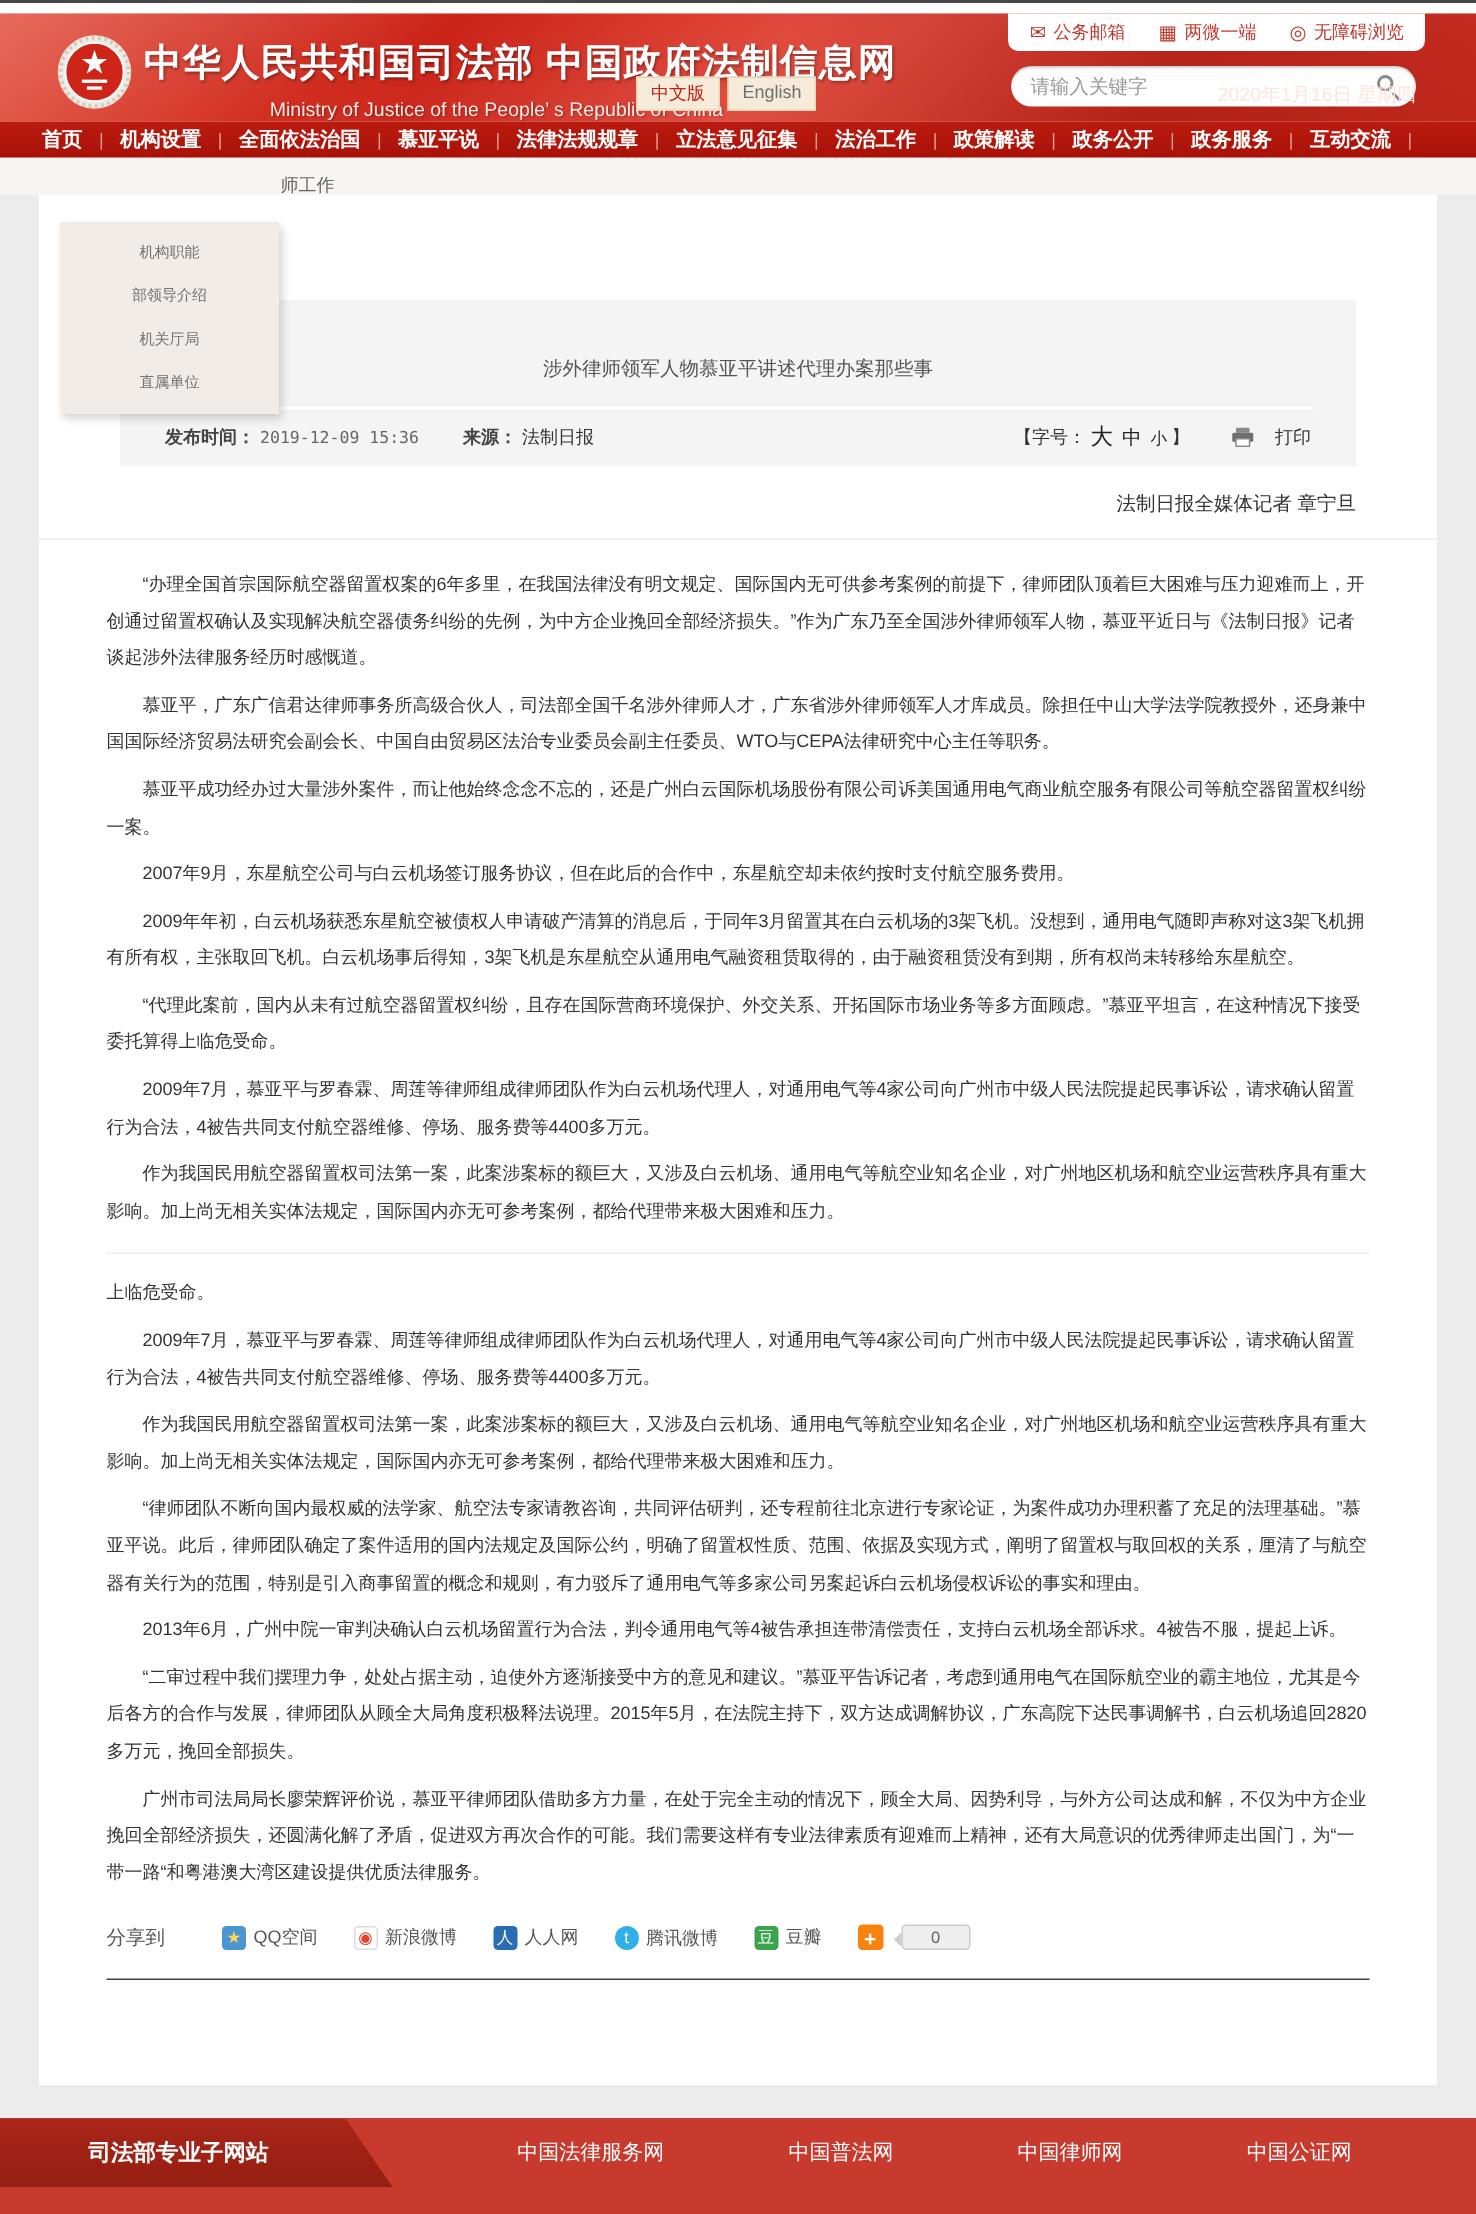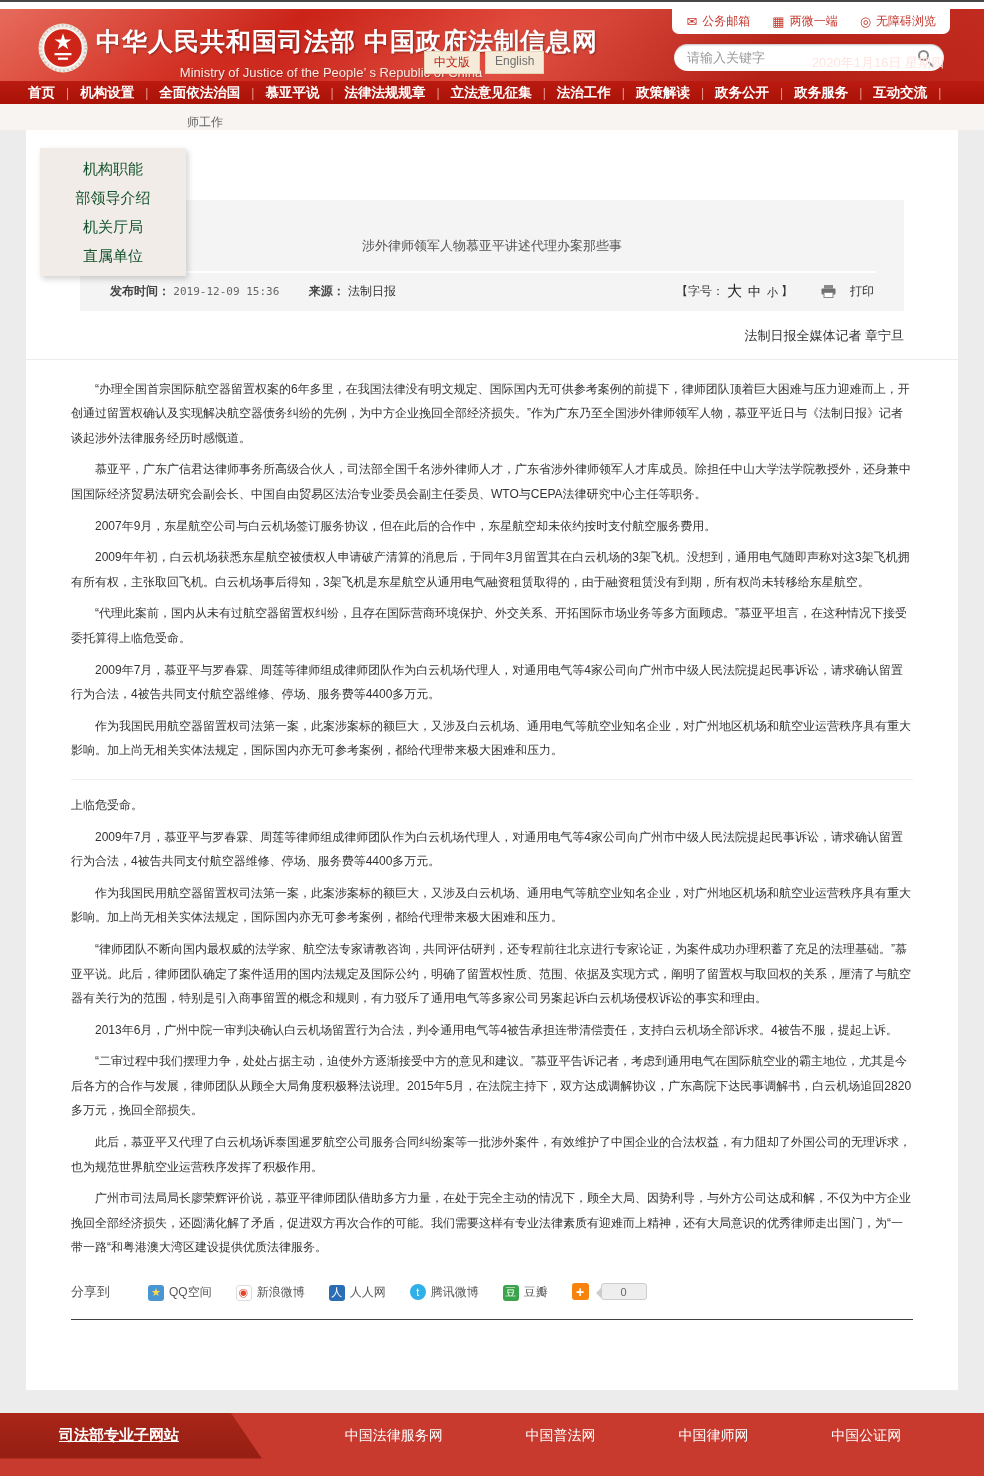--- a/index.html
+++ b/index.html
@@ -39,21 +39,21 @@
   .nav-item { color:#fff; font-size:13.5px; font-weight:bold; cursor:pointer; white-space:nowrap; text-decoration:none; }
   .nav-sep { color:#ec9a90; margin:0 11px; font-size:12px; }
 
   
   .crumbstrip { height:36px; background:#f7f4f2; position:relative; }
   .crumb { position:absolute; left:187px; top:10px; font-size:12px; color:#666; cursor:pointer; }
 
   
   .dropdown { position:absolute; left:40px; top:148px; width:146px; background:rgba(240,235,231,.96);
     box-shadow:2px 3px 6px rgba(0,0,0,.18); z-index:30; padding:6px 0; }
-  .dropdown-item { display:block; text-align:center; font-size:15px; color:#14532d; line-height:29px; cursor:pointer; }
+  .dropdown-item { display:block; text-align:center; font-size:10px; color:#737373; line-height:29px; cursor:pointer; }
 
   
   .panel { background:#fff; margin:0 26px; padding-top:70px; position:relative; }
   .title-box { margin:0 54px; background:var(--panel-gray); padding:24px 28px 0; }
   .a-title { text-align:center; font-size:20px; font-weight:bold; color:#222; }
   .a-subtitle { text-align:center; font-size:13px; color:#555; margin-top:13px; }
   .meta { margin-top:16px; border-top:2px solid #fff; padding:9px 2px 10px; display:flex; justify-content:space-between; align-items:center; font-size:12px; color:#333; }
   .meta-label { font-weight:bold; color:#444; }
   .meta-time { font-family:"DejaVu Sans Mono",monospace; font-size:11px; color:#666; margin-right:26px; }
   .meta-right { display:flex; align-items:center; }
@@ -72,21 +72,21 @@
   .share-ic { width:16px; height:16px; display:inline-flex; align-items:center; justify-content:center; font-size:11px; border-radius:3px; }
   .share-plus { width:17px; height:17px; background:#f8830c; color:#fff; border-radius:3px; display:inline-flex; align-items:center; justify-content:center; font-size:14px; font-weight:bold; cursor:pointer; }
   .share-count { position:relative; margin-left:12px; width:46px; height:17px; background:#eee; border:1px solid #ccc; border-radius:3px; font-size:11px; color:#666; display:inline-flex; align-items:center; justify-content:center; cursor:pointer; }
   .share-count::before { content:""; position:absolute; left:-6px; top:4px; border:5px solid transparent; border-right-color:#ccc; border-left:0; }
   .panel-pad { height:70px; }
 
   
   .gap { height:32px; }
   .footer { margin-top:auto; height:90px; background:var(--footer-red); display:flex; align-items:flex-start; }
   .footer-left { width:262px; height:46px; background:linear-gradient(#a92619,#951e12); clip-path:polygon(0 0,88% 0,100% 100%,0 100%);
-    display:flex; align-items:center; justify-content:center; color:#fff; font-size:15px; font-weight:bold; padding-right:24px;text-decoration:underline; }
+    display:flex; align-items:center; justify-content:center; color:#fff; font-size:15px; font-weight:bold; padding-right:24px; }
   .footer-links { flex:1; height:46px; display:flex; align-items:center; justify-content:space-evenly; }
   .footer-link { color:#fff; font-size:14px; text-decoration:none; cursor:pointer; }
 </style>
 </head>
 <body>
 
 <div class="page">
   <div class="top-edge"></div>
   <div class="top-strip"></div>
 
@@ -192,32 +192,32 @@
       </div>
     </div>
 
     <div class="byline-row">
       <span>法制日报全媒体记者  章宁旦</span>
     </div>
 
     <div class="abody" id="article-body">
         <p class="indent">“办理全国首宗国际航空器留置权案的6年多里，在我国法律没有明文规定、国际国内无可供参考案例的前提下，律师团队顶着巨大困难与压力迎难而上，开创通过留置权确认及实现解决航空器债务纠纷的先例，为中方企业挽回全部经济损失。”作为广东乃至全国涉外律师领军人物，慕亚平近日与《法制日报》记者谈起涉外法律服务经历时感慨道。</p>
         <p class="indent">慕亚平，广东广信君达律师事务所高级合伙人，司法部全国千名涉外律师人才，广东省涉外律师领军人才库成员。除担任中山大学法学院教授外，还身兼中国国际经济贸易法研究会副会长、中国自由贸易区法治专业委员会副主任委员、WTO与CEPA法律研究中心主任等职务。</p>
+        <p class="indent">慕亚平成功经办过大量涉外案件，而让他始终念念不忘的，还是广州白云国际机场股份有限公司诉美国通用电气商业航空服务有限公司等航空器留置权纠纷一案。</p>
         <p class="indent">2007年9月，东星航空公司与白云机场签订服务协议，但在此后的合作中，东星航空却未依约按时支付航空服务费用。</p>
         <p class="indent">2009年年初，白云机场获悉东星航空被债权人申请破产清算的消息后，于同年3月留置其在白云机场的3架飞机。没想到，通用电气随即声称对这3架飞机拥有所有权，主张取回飞机。白云机场事后得知，3架飞机是东星航空从通用电气融资租赁取得的，由于融资租赁没有到期，所有权尚未转移给东星航空。</p>
         <p class="indent">“代理此案前，国内从未有过航空器留置权纠纷，且存在国际营商环境保护、外交关系、开拓国际市场业务等多方面顾虑。”慕亚平坦言，在这种情况下接受委托算得上临危受命。</p>
         <p class="indent">2009年7月，慕亚平与罗春霖、周莲等律师组成律师团队作为白云机场代理人，对通用电气等4家公司向广州市中级人民法院提起民事诉讼，请求确认留置行为合法，4被告共同支付航空器维修、停场、服务费等4400多万元。</p>
         <p class="indent">作为我国民用航空器留置权司法第一案，此案涉案标的额巨大，又涉及白云机场、通用电气等航空业知名企业，对广州地区机场和航空业运营秩序具有重大影响。加上尚无相关实体法规定，国际国内亦无可参考案例，都给代理带来极大困难和压力。</p>
         <p class=" section-break">上临危受命。</p>
         <p class="indent">2009年7月，慕亚平与罗春霖、周莲等律师组成律师团队作为白云机场代理人，对通用电气等4家公司向广州市中级人民法院提起民事诉讼，请求确认留置行为合法，4被告共同支付航空器维修、停场、服务费等4400多万元。</p>
         <p class="indent">作为我国民用航空器留置权司法第一案，此案涉案标的额巨大，又涉及白云机场、通用电气等航空业知名企业，对广州地区机场和航空业运营秩序具有重大影响。加上尚无相关实体法规定，国际国内亦无可参考案例，都给代理带来极大困难和压力。</p>
         <p class="indent">“律师团队不断向国内最权威的法学家、航空法专家请教咨询，共同评估研判，还专程前往北京进行专家论证，为案件成功办理积蓄了充足的法理基础。”慕亚平说。此后，律师团队确定了案件适用的国内法规定及国际公约，明确了留置权性质、范围、依据及实现方式，阐明了留置权与取回权的关系，厘清了与航空器有关行为的范围，特别是引入商事留置的概念和规则，有力驳斥了通用电气等多家公司另案起诉白云机场侵权诉讼的事实和理由。</p>
         <p class="indent">2013年6月，广州中院一审判决确认白云机场留置行为合法，判令通用电气等4被告承担连带清偿责任，支持白云机场全部诉求。4被告不服，提起上诉。</p>
         <p class="indent">“二审过程中我们摆理力争，处处占据主动，迫使外方逐渐接受中方的意见和建议。”慕亚平告诉记者，考虑到通用电气在国际航空业的霸主地位，尤其是今后各方的合作与发展，律师团队从顾全大局角度积极释法说理。2015年5月，在法院主持下，双方达成调解协议，广东高院下达民事调解书，白云机场追回2820多万元，挽回全部损失。</p>
-        <p class="indent">此后，慕亚平又代理了白云机场诉泰国暹罗航空公司服务合同纠纷案等一批涉外案件，有效维护了中国企业的合法权益，有力阻却了外国公司的无理诉求，也为规范世界航空业运营秩序发挥了积极作用。</p>
         <p class="indent">广州市司法局局长廖荣辉评价说，慕亚平律师团队借助多方力量，在处于完全主动的情况下，顾全大局、因势利导，与外方公司达成和解，不仅为中方企业挽回全部经济损失，还圆满化解了矛盾，促进双方再次合作的可能。我们需要这样有专业法律素质有迎难而上精神，还有大局意识的优秀律师走出国门，为“一带一路“和粤港澳大湾区建设提供优质法律服务。</p>
       </div>
 
 
     <div class="share-row">
       <span class="share-label">分享到</span>
       <span id="share-items"><span class="share-btn">
             <span class="share-ic" style="background: rgb(74, 150, 210); color: rgb(255, 216, 77);">★</span>
             <span>QQ空间</span>
           </span><span class="share-btn">

